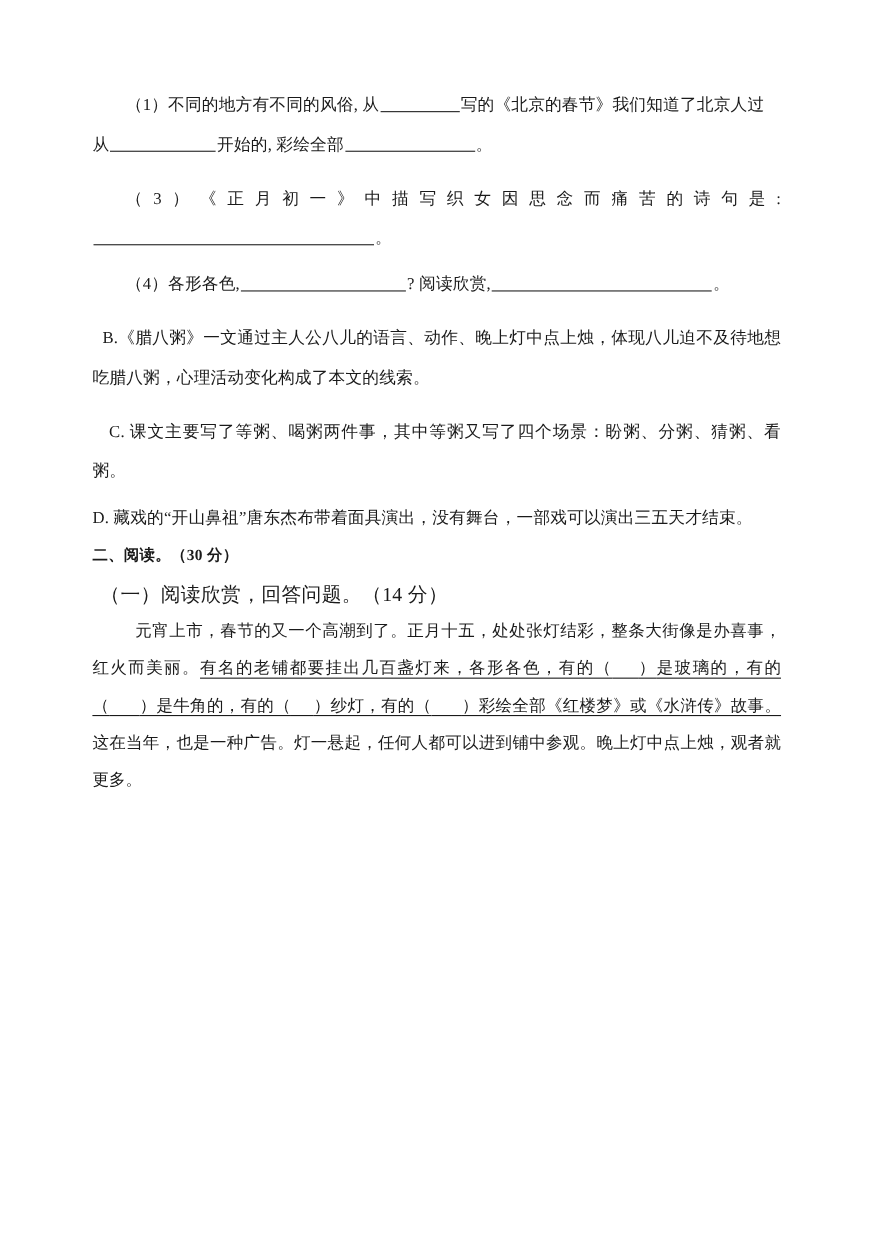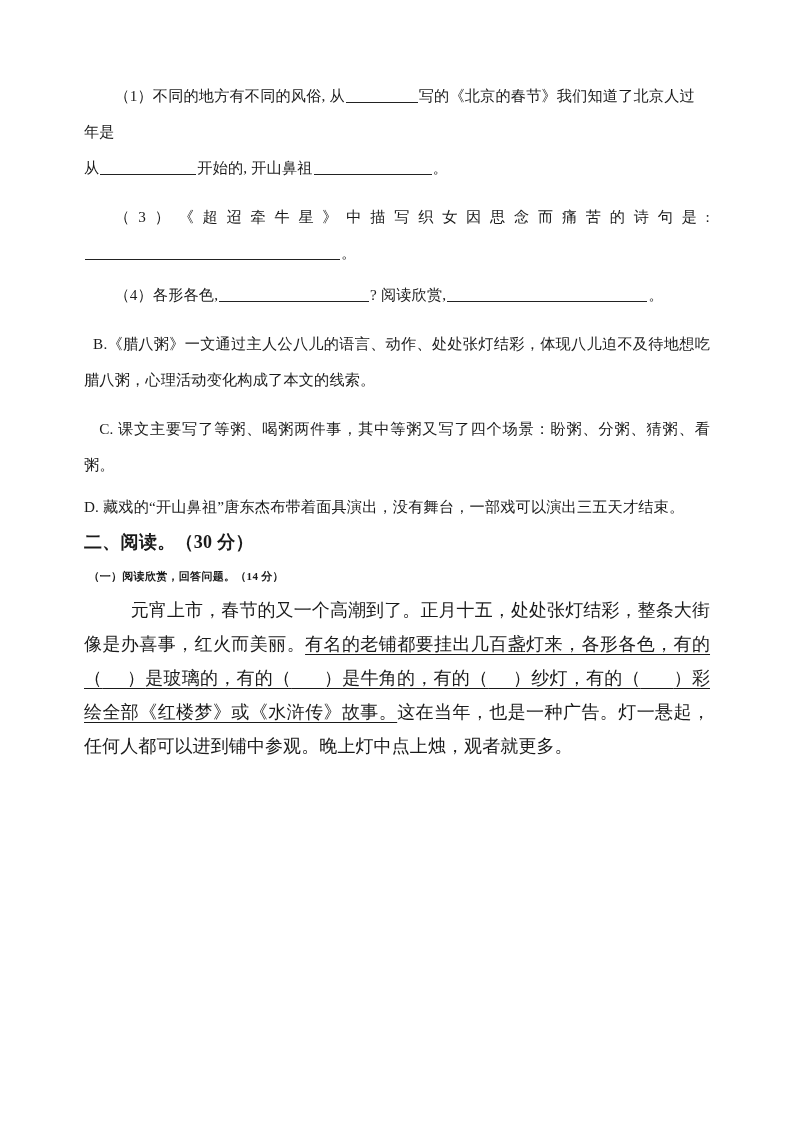--- a/index.html
+++ b/index.html
@@ -50,36 +50,36 @@
   }
   .b-s  { width: 52px; }
   .b-m  { width: 72px; }
   .b-l  { width: 96px; }
   .b-xl { width: 118px; }
   .b-xxl{ width: 150px; }
   .b-huge { width: 255px; }
   .b-wide { width: 200px; }
 
   .section-title {
-    font-size: 18px;
+    font-size: 14px;
     font-weight: bold;
     line-height: 34px;
     margin: 0;
     letter-spacing: 0.3px;
   }
   .sub-title {
-    font-size: 11px;
-    font-weight: bold;
+    font-size: 18px;
+    font-weight: normal;
     line-height: 34px;
     margin: 0;
     text-indent: 0.4em;
     letter-spacing: 0.3px;
   }
   .passage {
-    font-size: 18px;
+    font-size: 15px;
     line-height: 34px;
     text-align: justify;
     text-justify: inter-ideograph;
     margin: 0;
     text-indent: 2.6em;
     letter-spacing: 0.1px;
   }
   .uline {
     text-decoration: underline;
     text-underline-offset: 4px;
@@ -88,34 +88,33 @@
   .paren-blank { letter-spacing: 0.2em; }
 </style>
 </head>
 <body>
 
 <div id="page">
   <div id="content">
 
     <p class="para indent-2"><span>（1）</span><span>不同的地方有不同的风俗, 从</span><span class="blank b-m"></span><span>写的《北京的春节》我们知道了北京人过</span></p>
 
-    <p class="para"><span>年是</span></p>
 
-    <p class="para"><span>从</span><span class="blank b-l"></span><span>开始的, 开山鼻祖</span><span class="blank b-xl"></span><span>。</span></p>
+    <p class="para"><span>从</span><span class="blank b-l"></span><span>开始的, 彩绘全部</span><span class="blank b-xl"></span><span>。</span></p>
 
 
 
 
-    <p class="para indent-2 gap-m"><span>（3）</span><span>《超迢牵牛星》中描写织女因思念而痛苦的诗句是:</span><span class="blank b-huge"></span><span>。</span></p>
+    <p class="para indent-2 gap-m"><span>（3）</span><span>《正月初一》中描写织女因思念而痛苦的诗句是:</span><span class="blank b-huge"></span><span>。</span></p>
 
     <p class="para indent-2 gap-s"><span>（4）</span><span>各形各色,</span><span class="blank b-xxl"></span><span>? 阅读欣赏,</span><span class="blank b-wide"></span><span>。</span></p>
 
 
 
-    <p class="para indent-half gap-m">B.《腊八粥》一文通过主人公八儿的语言、动作、处处张灯结彩，体现八儿迫不及待地想吃腊八粥，心理活动变化构成了本文的线索。</p>
+    <p class="para indent-half gap-m">B.《腊八粥》一文通过主人公八儿的语言、动作、晚上灯中点上烛，体现八儿迫不及待地想吃腊八粥，心理活动变化构成了本文的线索。</p>
 
     <p class="para indent-1 gap-m">C. 课文主要写了等粥、喝粥两件事，其中等粥又写了四个场景：盼粥、分粥、猜粥、看粥。</p>
 
     <p class="para gap-s">D. 藏戏的“开山鼻祖”唐东杰布带着面具演出，没有舞台，一部戏可以演出三五天才结束。</p>
 
     <p class="section-title gap-m">二、阅读。（30 分）</p>
 
     <p class="sub-title gap-m">（一）阅读欣赏，回答问题。（14 分）</p>
 
     <p class="passage gap-m"><span>元宵上市，春节的又一个高潮到了。正月十五，处处张灯结彩，整条大街像是办喜事，红火而美丽。</span><span class="uline">有名的老铺都要挂出几百盏灯来，各形各色，有的（</span><span class="uline paren-blank">&nbsp;&nbsp;&nbsp;</span><span class="uline">）</span><span class="uline">是玻璃的，有的（</span><span class="uline paren-blank">&nbsp;&nbsp;&nbsp;&nbsp;</span><span class="uline">）是牛角的，有的（</span><span class="uline paren-blank">&nbsp;&nbsp;&nbsp;</span><span class="uline">）纱灯，有的（</span><span class="uline paren-blank">&nbsp;&nbsp;&nbsp;&nbsp;</span><span class="uline">）彩绘全部《红楼梦》或《水浒传》故事。</span><span>这在当年，也是一种广告。灯一悬起，任何人都可以进到铺中参观。晚上灯中点上烛，观者就更多。</span></p>

